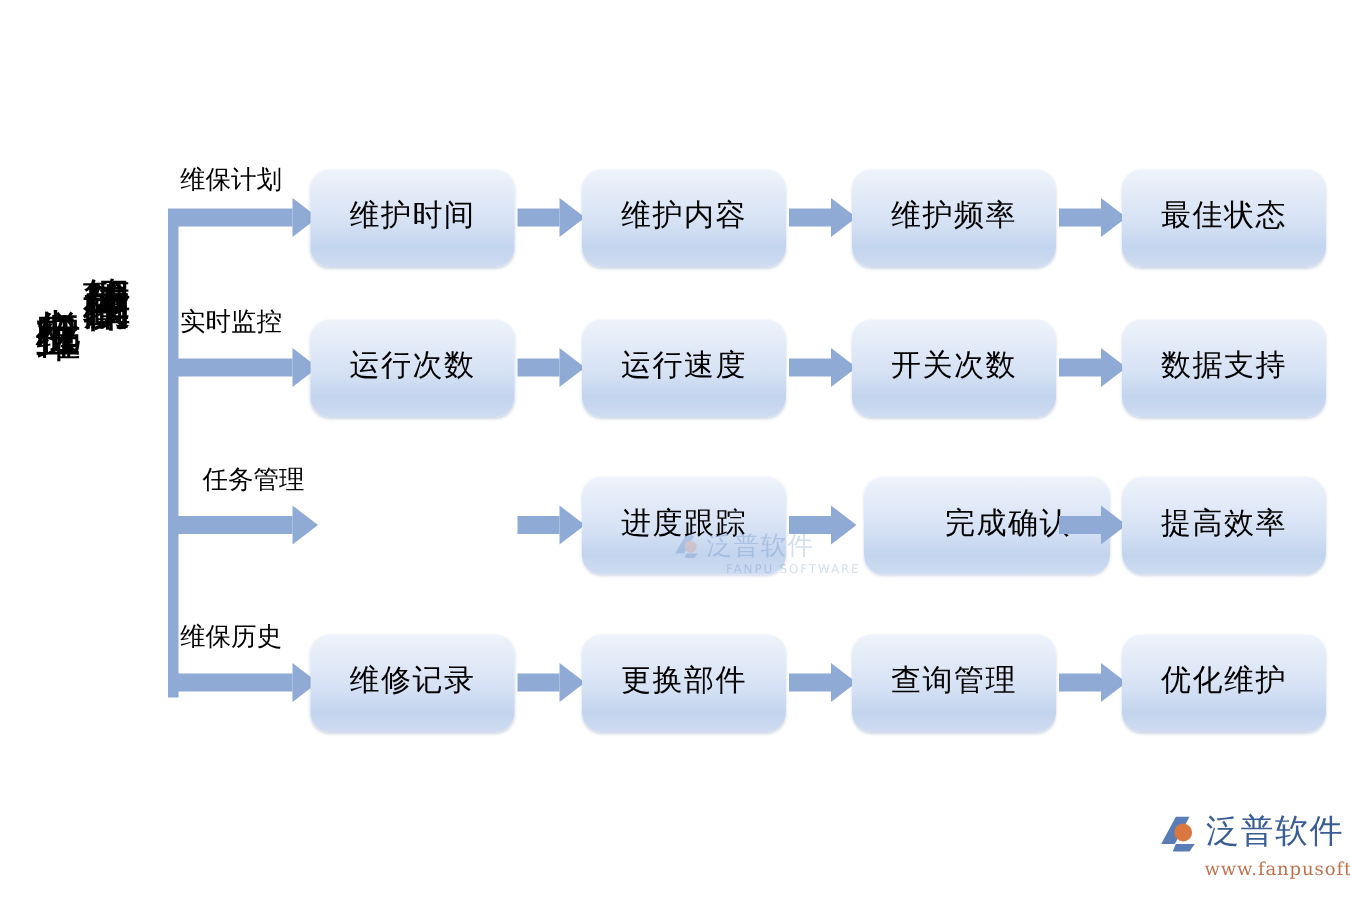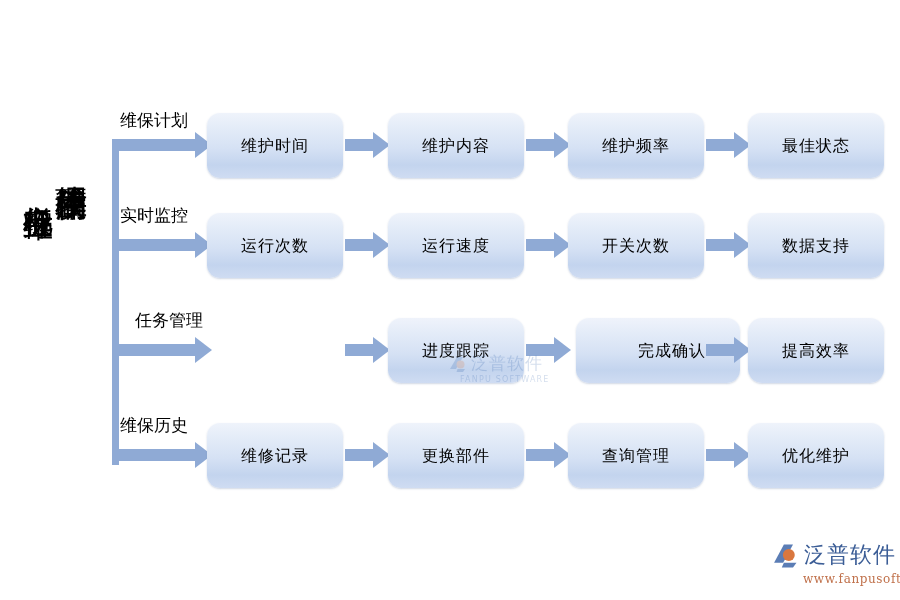--- a/index.html
+++ b/index.html
@@ -103,25 +103,26 @@
         #e4ecf8 22%,
         #d5e1f4 55%,
         #c3d4ee 80%,
         #cfdcf2 100%);
     box-shadow: 0 1px 2px rgba(120,140,175,0.35);
     display: flex;
     align-items: center;
     justify-content: center;
   }
   .node-label {
-    font-size: 16px;
+    font-size: 20px;
     line-height: 1;
     letter-spacing: 1px;
     color: #000;
     white-space: nowrap;
+    font-family: Liberation Mono, monospace;
   }
 
   
   .conn {
     position: absolute;
     height: 26px;
     width: 45px;
   }
   .conn .shaft {
     position: absolute;
@@ -162,21 +163,21 @@
   }
   .watermark .wm-name {
     font-size: 17px;
     color: #2b5ea8;
     letter-spacing: 1px;
   }
   .watermark .wm-sub {
     font-size: 8px;
     color: #2b5ea8;
     letter-spacing: 1.2px;
-    margin-left: 12px;
+    margin-left: 36px;
   }
 
   
   .logo {
     position: absolute;
     left: 772px;
     top: 541px;
     display: flex;
     flex-direction: column;
     align-items: flex-start;

